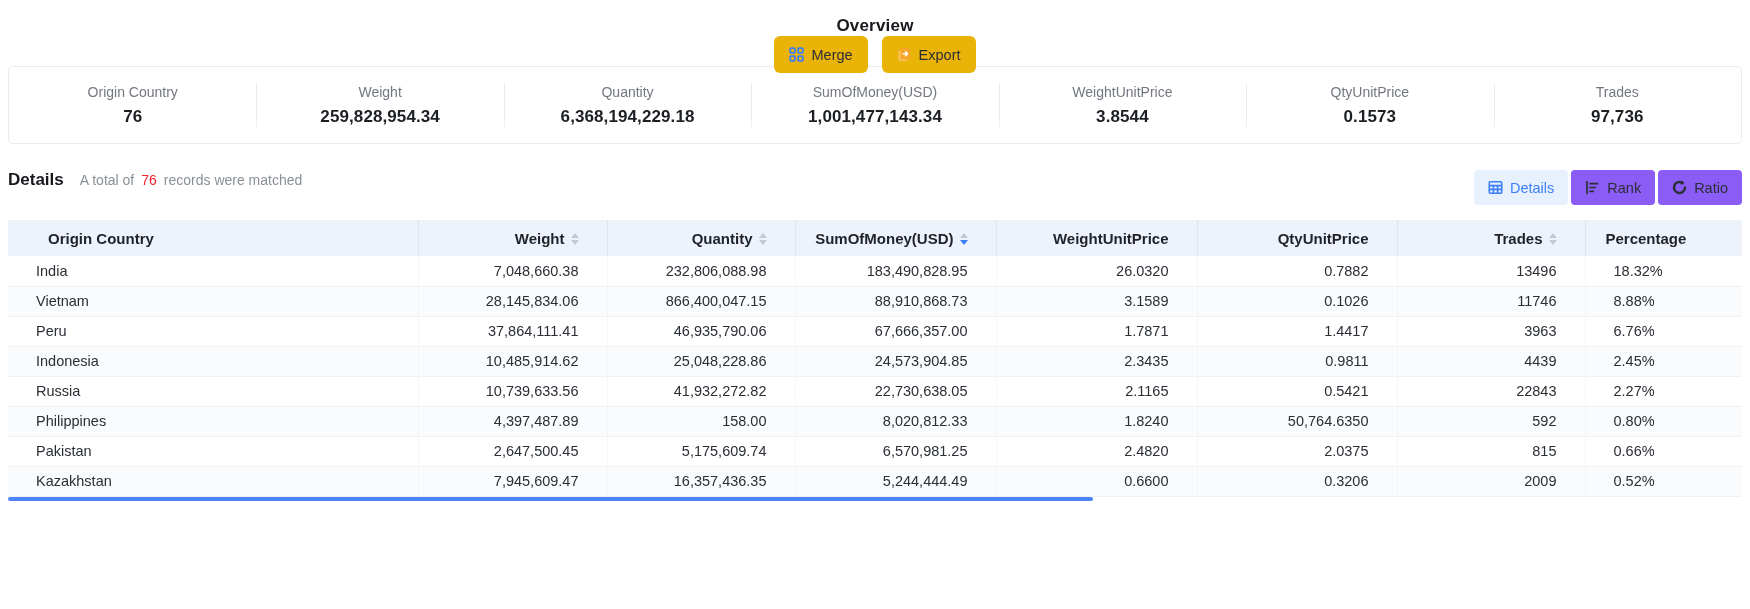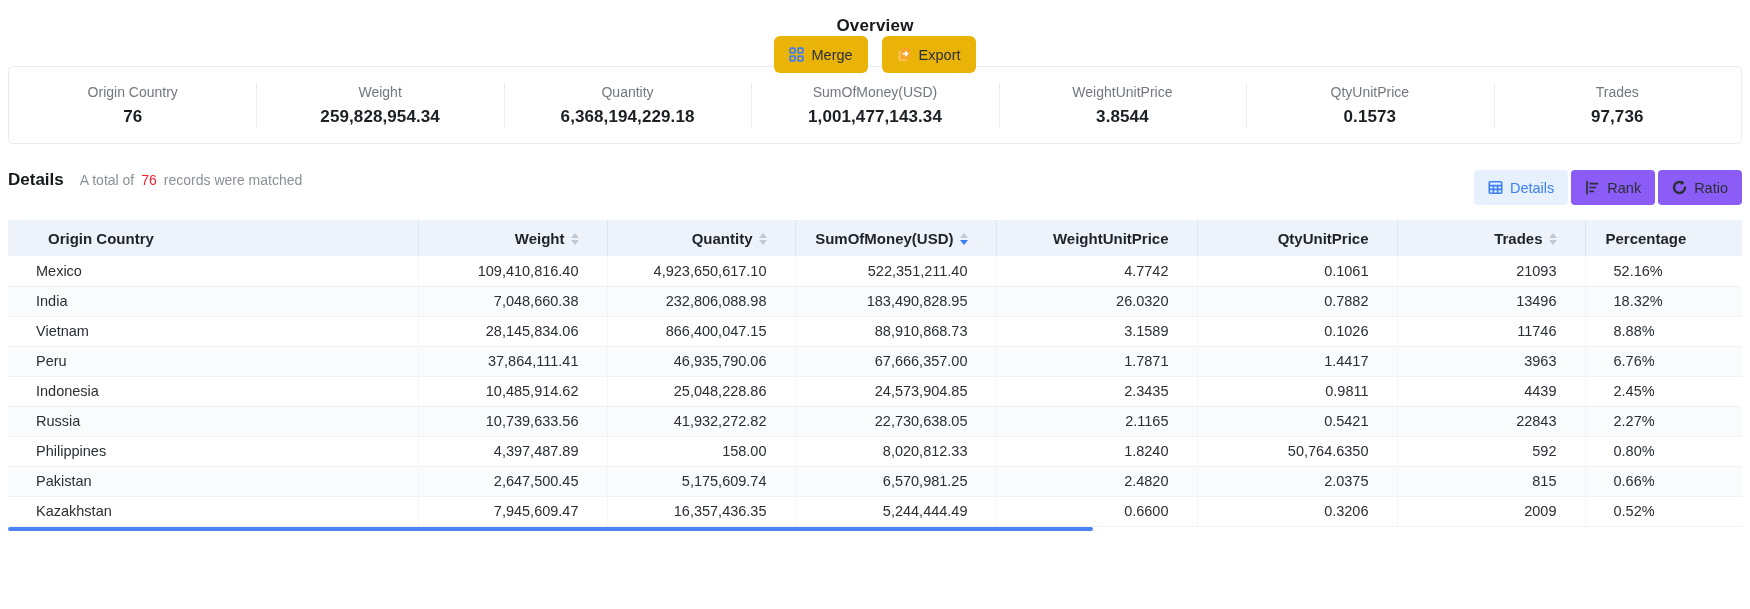--- a/index.html
+++ b/index.html
@@ -261,30 +261,20 @@
           </th>
           <th class="pct">
             <div class="th-inner al-left">
               <span>Percentage</span>
             </div>
           </th>
         </tr>
       </thead>
     <tbody id="table-body">
         <tr>
-          <td class="first">Mexico</td>
-          <td class="al-right">109,410,816.40</td>
-          <td class="al-right">4,923,650,617.10</td>
-          <td class="al-right">522,351,211.40</td>
-          <td class="al-right">4.7742</td>
-          <td class="al-right">0.1061</td>
-          <td class="al-right">21093</td>
-          <td class="pct">52.16%</td>
-        </tr>
-        <tr>
           <td class="first">India</td>
           <td class="al-right">7,048,660.38</td>
           <td class="al-right">232,806,088.98</td>
           <td class="al-right">183,490,828.95</td>
           <td class="al-right">26.0320</td>
           <td class="al-right">0.7882</td>
           <td class="al-right">13496</td>
           <td class="pct">18.32%</td>
         </tr>
         <tr>

